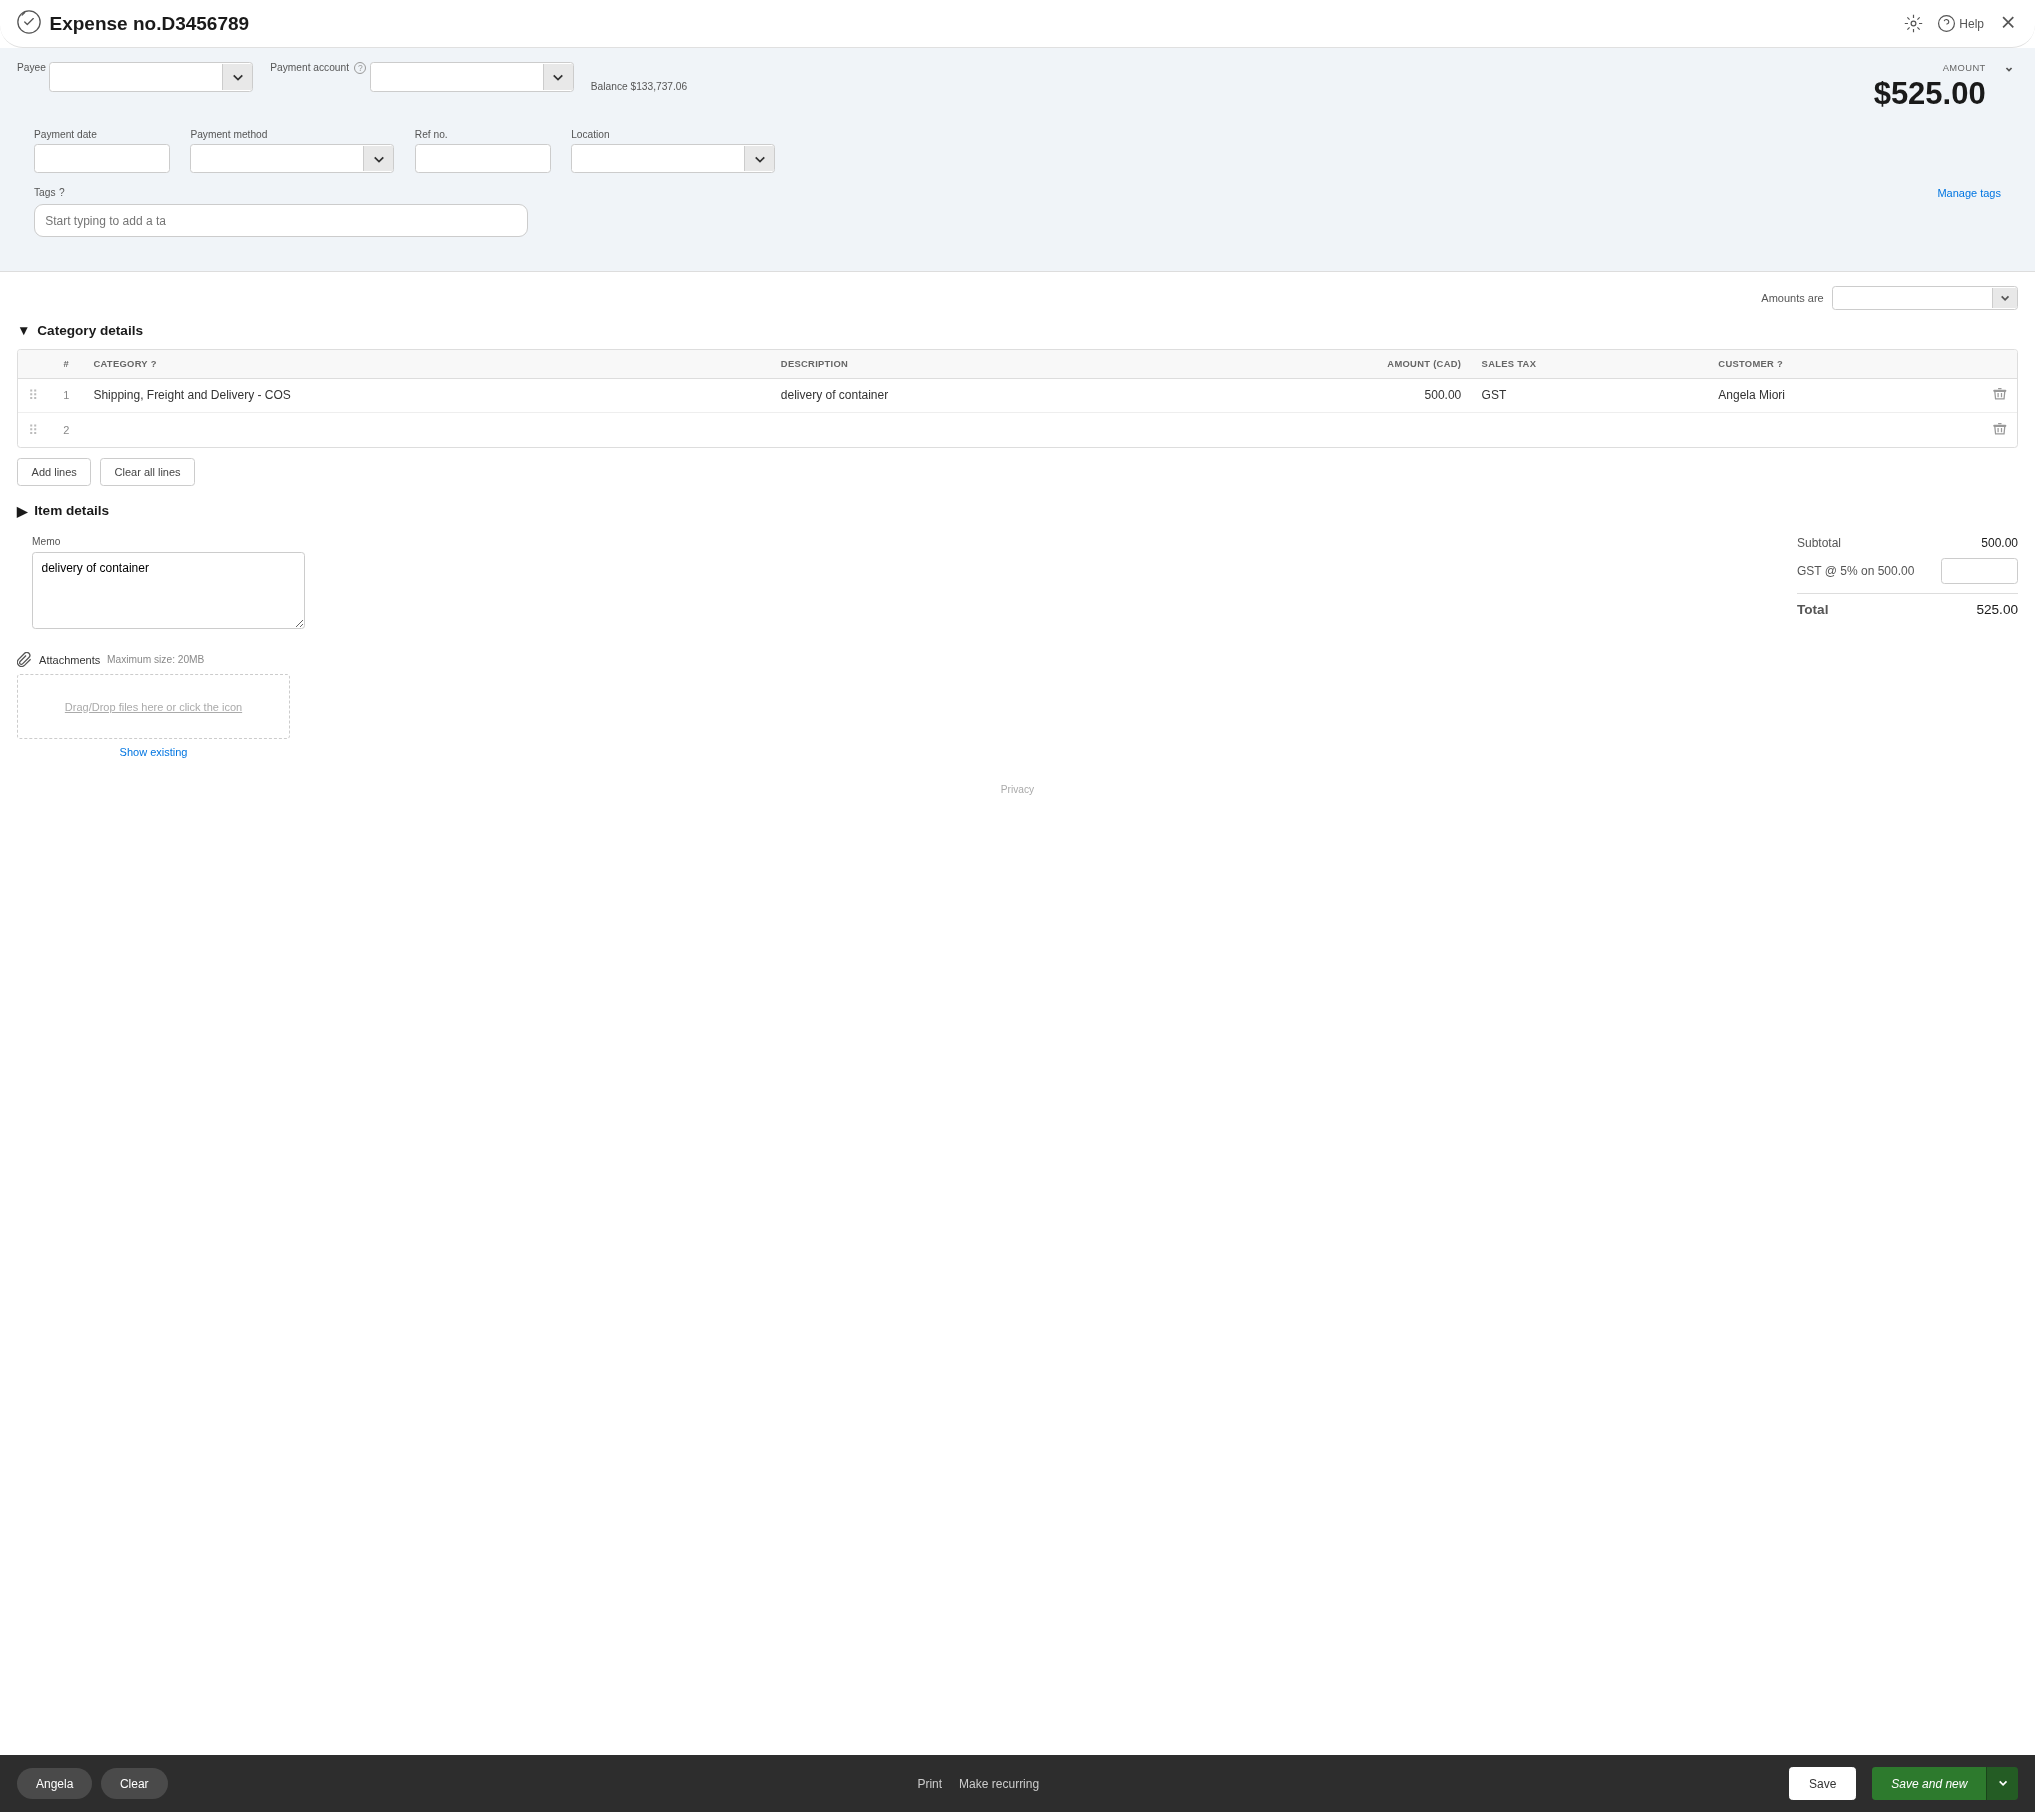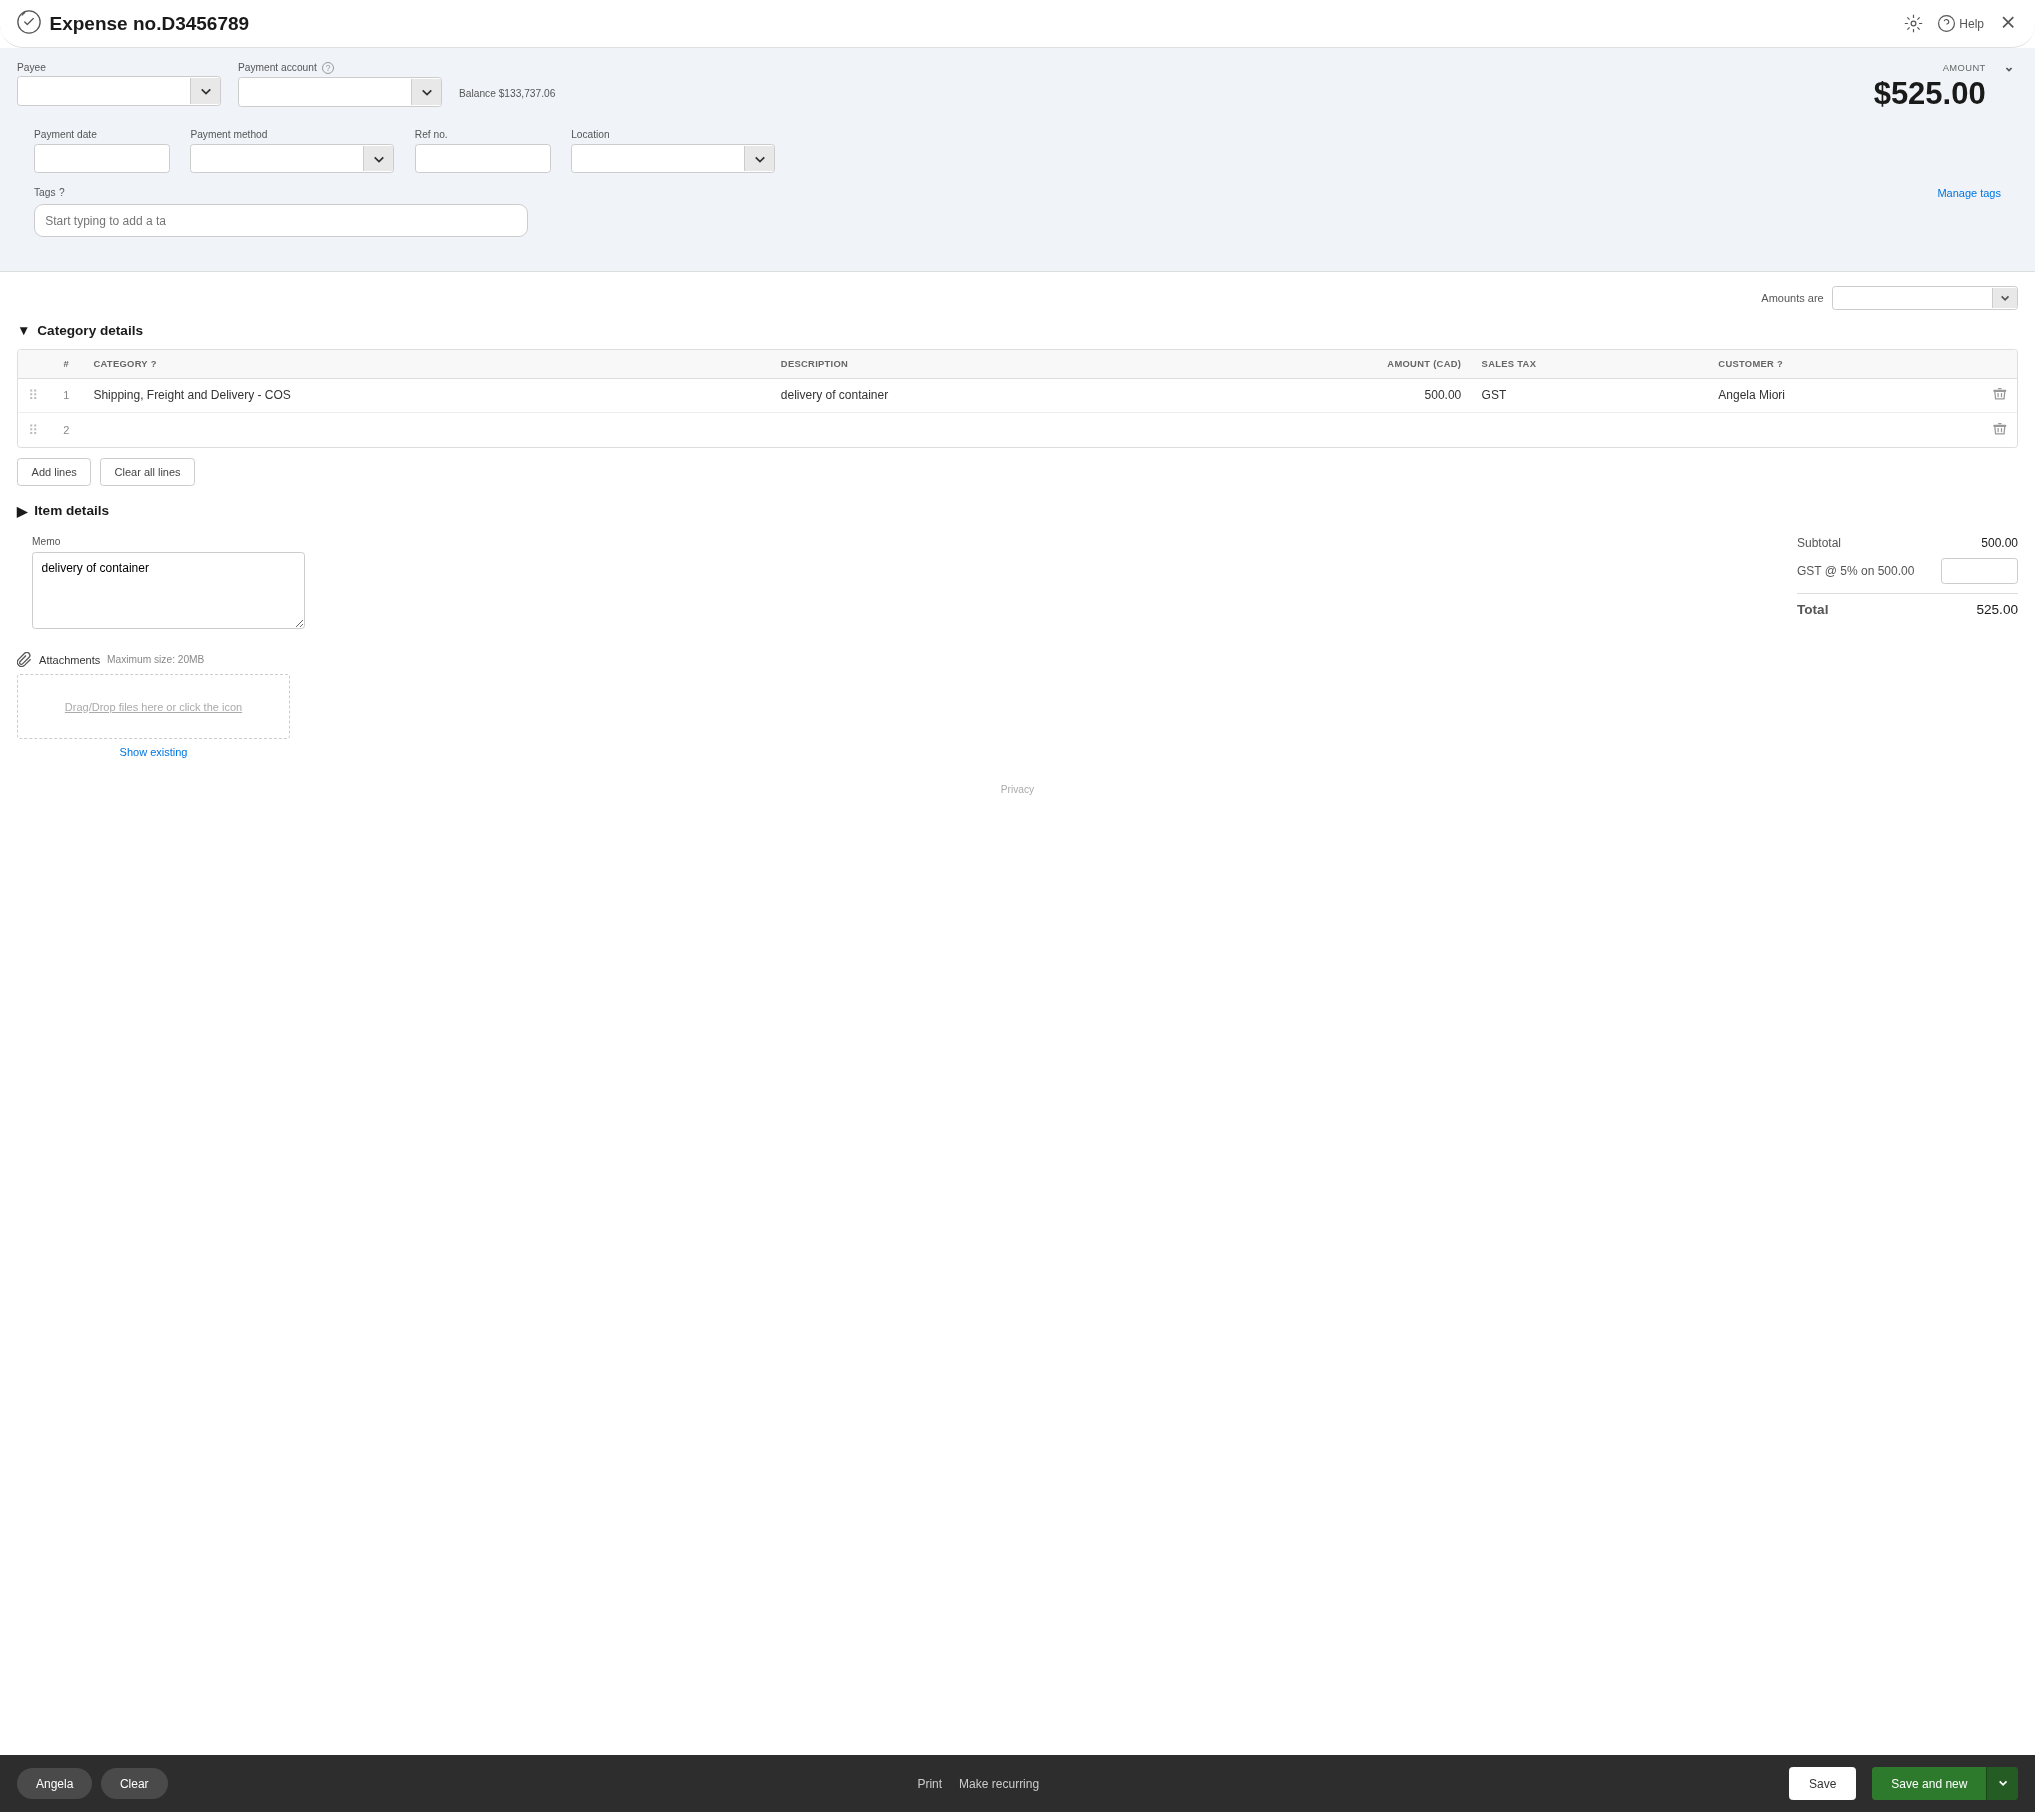--- a/index.html
+++ b/index.html
@@ -19,21 +19,21 @@
     .close-btn svg { width: 20.4px; height: 20.4px; }
 
     
     .top-form { background: #f0f4f8; padding: 13.6px 17px 17px; border-bottom: 0.9px solid #ddd; }
     .top-row { display: flex; align-items: flex-start; gap: 17px; }
     .top-row-left { display: flex; gap: 17px; flex: 1; }
     .amount-section { text-align: right; min-width: 153px; }
     .amount-label { font-size: 9.4px; color: #666; text-transform: uppercase; letter-spacing: 0.4px; margin-bottom: 3.4px; }
     .amount-value { font-size: 31px; font-weight: 700; color: #1a1a1a; }
 
-    .field-group { display: flex; flex-direction: column; gap: 3.4px; }
+    .field-group { display: flex; gap: 3.4px; }
     .field-label { font-size: 10.2px; color: #555; }
     .field-label .help-icon { display: inline-block; width: 12px; height: 12px; border-radius: 50%; border: 0.9px solid #999; text-align: center; line-height: 11px; font-size: 8.5px; color: #999; cursor: pointer; margin-left: 2.6px; }
     .select-wrapper { display: flex; align-items: center; background: #fff; border: 0.9px solid #ccc; border-radius: 3.4px; overflow: hidden; }
     .select-wrapper input, .select-wrapper select { border: none; outline: none; padding: 6.8px 8.5px; font-size: 12px; background: transparent; flex: 1; min-width: 136px; }
     .select-arrow { padding: 6.8px 8.5px; background: #e8e8e8; cursor: pointer; border-left: 0.9px solid #ccc; display: flex; align-items: center; justify-content: center; }
     .select-arrow svg { width: 12px; height: 12px; }
     .balance-text { font-size: 10.2px; color: #555; white-space: nowrap; align-self: center; margin-top: 19px; }
 
     
     .form-fields { display: flex; gap: 20.4px; padding: 17px 17px 0; flex-wrap: wrap; }
@@ -112,21 +112,21 @@
 
     
     .footer { background: #2d2d2d; padding: 12px 17px; display: flex; align-items: center; justify-content: space-between; }
     .footer-left { display: flex; gap: 8.5px; }
     .footer-center { display: flex; gap: 17px; }
     .footer-right { display: flex; gap: 16px; }
 
     .footer-btn-dark { background: #4a4a4a; border: none; border-radius: 17px; padding: 8.5px 19px; color: #fff; font-size: 12px; cursor: pointer; }
     .footer-btn-text { background: none; border: none; color: #ccc; font-size: 12px; cursor: pointer; padding: 8.5px 0; }
     .footer-btn-outline { background: #fff; border: 0.9px solid #fff; border-radius: 3.4px; padding: 8.5px 19px; color: #333; font-size: 12px; cursor: pointer; font-weight: 500; }
-    .footer-btn-green { background: #2d7a2d; border: none; border-radius: 3.4px 0 0 3.4px; padding: 8.5px 19px; color: #fff; font-size: 12px; cursor: pointer; font-weight: 500; }
+    .footer-btn-green { background: #2d7a2d; border: none; border-radius: 3.4px 0 0 3.4px; padding: 8.5px 19px; color: #fff; font-size: 12px; cursor: pointer; font-weight: 500; font-style: italic; }
     .footer-btn-green-arrow { background: #245c24; border: none; border-radius: 0 3.4px 3.4px 0; padding: 8.5px 10.2px; color: #fff; cursor: pointer; border-left: 0.9px solid #1a441a; }
     .footer-btn-green-wrapper { display: flex; }
     .drag-dots { color: #bbb; letter-spacing: 0.9px; font-size: 13.6px; }
   </style>
 </head>
 <body>
 
 <div class="app-container">
 
   <div class="header">

